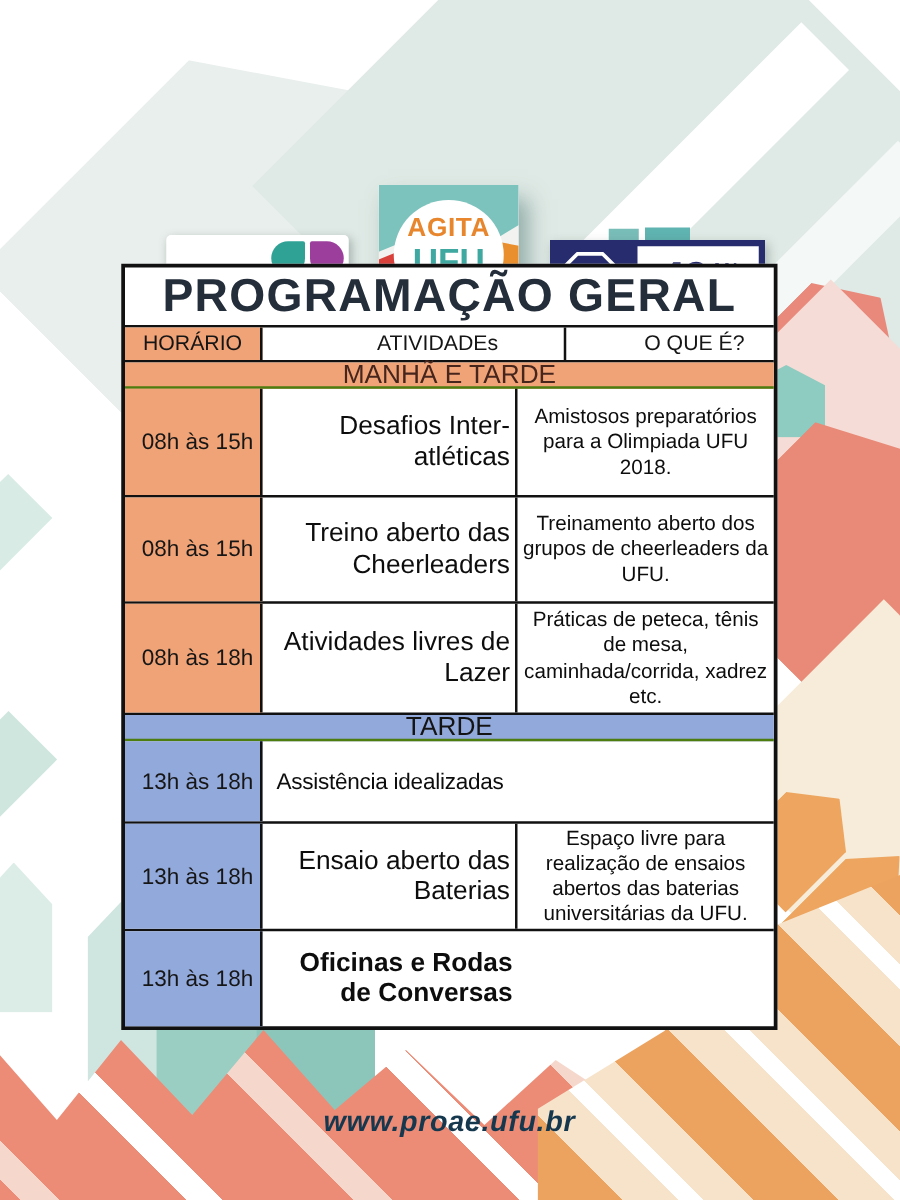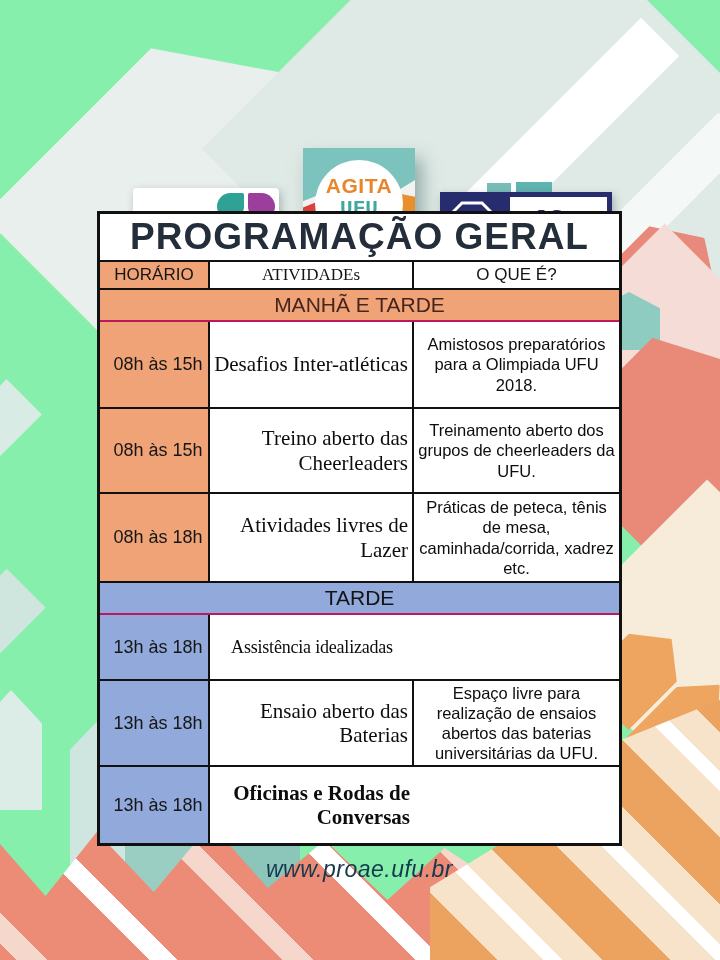--- a/index.html
+++ b/index.html
@@ -1,19 +1,19 @@
 <!DOCTYPE html>
 <html><head>
 <meta charset="utf-8">
 <style>
   html,body{margin:0;padding:0;background:#777;}
   *{box-sizing:border-box;}
   .poster{
     position:relative;width:720px;height:960px;margin:0 auto;
-    background:#86efac;overflow:hidden;
+    background:#ffffff;overflow:hidden;
     font-family:"Liberation Sans", sans-serif;color:#111;
   }
   
   .shape{position:absolute;z-index:0;}
   .house{clip-path:polygon(0 100%,0 28%,50% 0,100% 28%,100% 100%);}
   .tl-arrow1{left:60px;top:30px;width:270px;height:330px;background:#e9efec;transform:rotate(45deg);}
   .tl-arrow2{left:170px;top:190px;width:230px;height:300px;background:#eef3f1;transform:rotate(45deg);}
   .tr-sage{left:280px;top:-40px;width:480px;height:420px;background:#dfe9e5;transform:rotate(45deg);}
   .tr-stripe1{left:520px;top:-10px;width:54px;height:320px;background:#ffffff;transform:rotate(45deg);}
   .tr-stripe2{left:620px;top:90px;width:44px;height:260px;background:#f4f8f6;transform:rotate(45deg);}
@@ -62,21 +62,21 @@
   }
   .ag-mosaic{position:absolute;inset:0;}
   .ag-teal{position:absolute;left:0;top:0;width:112px;height:58px;background:#7cc2bd;clip-path:polygon(0 0,100% 0,100% 55%,62% 100%,28% 70%,0 92%);}
   .ag-red{position:absolute;left:0;top:48px;width:52px;height:64px;background:#d9413c;clip-path:polygon(0 18%,55% 0,100% 55%,70% 100%,0 100%);}
   .ag-orange{position:absolute;right:0;top:40px;width:64px;height:72px;background:#e98f2e;clip-path:polygon(30% 0,100% 12%,100% 100%,0 100%,0 48%);}
   .ag-circle{
     position:absolute;left:50%;top:50%;width:88px;height:88px;margin:-44px 0 0 -44px;
     background:#ffffff;border-radius:50%;display:flex;flex-direction:column;align-items:center;justify-content:center;line-height:1;
   }
   .ag-l1{color:#e8862e;font-weight:bold;font-size:21px;letter-spacing:.5px;}
-  .ag-l2{color:#3fa8a0;font-weight:bold;font-size:21px;margin-top:2px;font-family:Liberation Mono, monospace;}
+  .ag-l2{color:#3fa8a0;font-weight:bold;font-size:28px;margin-top:2px;}
   .ag-l3{color:#e9a079;font-size:11px;letter-spacing:2px;margin-top:3px;}
   .ufu-card{
     position:absolute;left:440px;top:122px;width:172px;height:64px;background:#272c6e;
     display:flex;align-items:center;box-shadow:2px 3px 8px rgba(60,80,75,.35);
   }
   .ufu-emblem{width:64px;display:flex;align-items:center;justify-content:center;}
   .ufu-right{
     position:absolute;left:70px;top:5px;right:5px;bottom:5px;background:#ffffff;
     display:flex;align-items:center;justify-content:center;gap:3px;
   }
@@ -85,41 +85,41 @@
   
   .ptable{
     position:absolute;left:97px;top:211px;width:525px;z-index:2;
     background:#ffffff;border:3px solid #111;
   }
   .trow{display:flex;width:100%;border-bottom:2px solid #111;}
   .trow:last-child{border-bottom:none;}
   .cell{border-right:2px solid #111;display:flex;align-items:center;justify-content:center;text-align:center;padding:2px 4px;}
   .cell:last-child{border-right:none;}
   .c1{width:110px;}
-  .c2{width:204px;font-family:Liberation Serif, serif;}
+  .c2{width:204px;}
   .c3{flex:1;}
   .title-row{height:48px;align-items:center;justify-content:center;display:flex;}
   .title-text{font-weight:bold;font-size:37px;letter-spacing:1px;color:#242d3a;white-space:nowrap;}
-  .head-row{height:28px;}
+  .head-row{height:28px;gap:39px;}
   .head-cell{font-size:17px;color:#151515;}
   .orange{background:#f0a377;}
   .blue{background:#92a9db;}
-  .section-row{height:32px;display:flex;align-items:center;justify-content:center;border-bottom:2px solid #be185d;}
+  .section-row{height:21px;display:flex;align-items:center;justify-content:center;border-bottom:2px solid #4d7c0f;}
   .section-label{font-size:21px;}
   .manha-label{color:#46251d;}
   .tarde-label{color:#141414;}
   .time-cell{font-size:18px;color:#161616;padding-left:12px;}
   .act-cell{font-size:21px;color:#0d0d0d;line-height:1.15;text-align:right;}
   .act-tight{font-size:18px;letter-spacing:-.2px;}
   .desc-cell{font-size:16.5px;line-height:1.22;color:#0d0d0d;}
   .boldtxt{font-weight:bold;}
   
   .footer-url{
-    position:absolute;left:97px;top:856px;width:525px;z-index:3;text-align:center;
-    font-size:23px;font-style:italic;font-weight:400;color:#16384f;letter-spacing:.5px;
+    position:absolute;left:97px;top:884px;width:525px;z-index:3;text-align:center;
+    font-size:23px;font-style:italic;font-weight:700;color:#16384f;letter-spacing:.5px;
   }
 </style>
 </head>
 <body>
 
 <div class="poster">
 
   <div class="shape tl-arrow1 house"></div>
   <div class="shape tl-arrow2 house"></div>
   <div class="shape tr-sage"></div>

